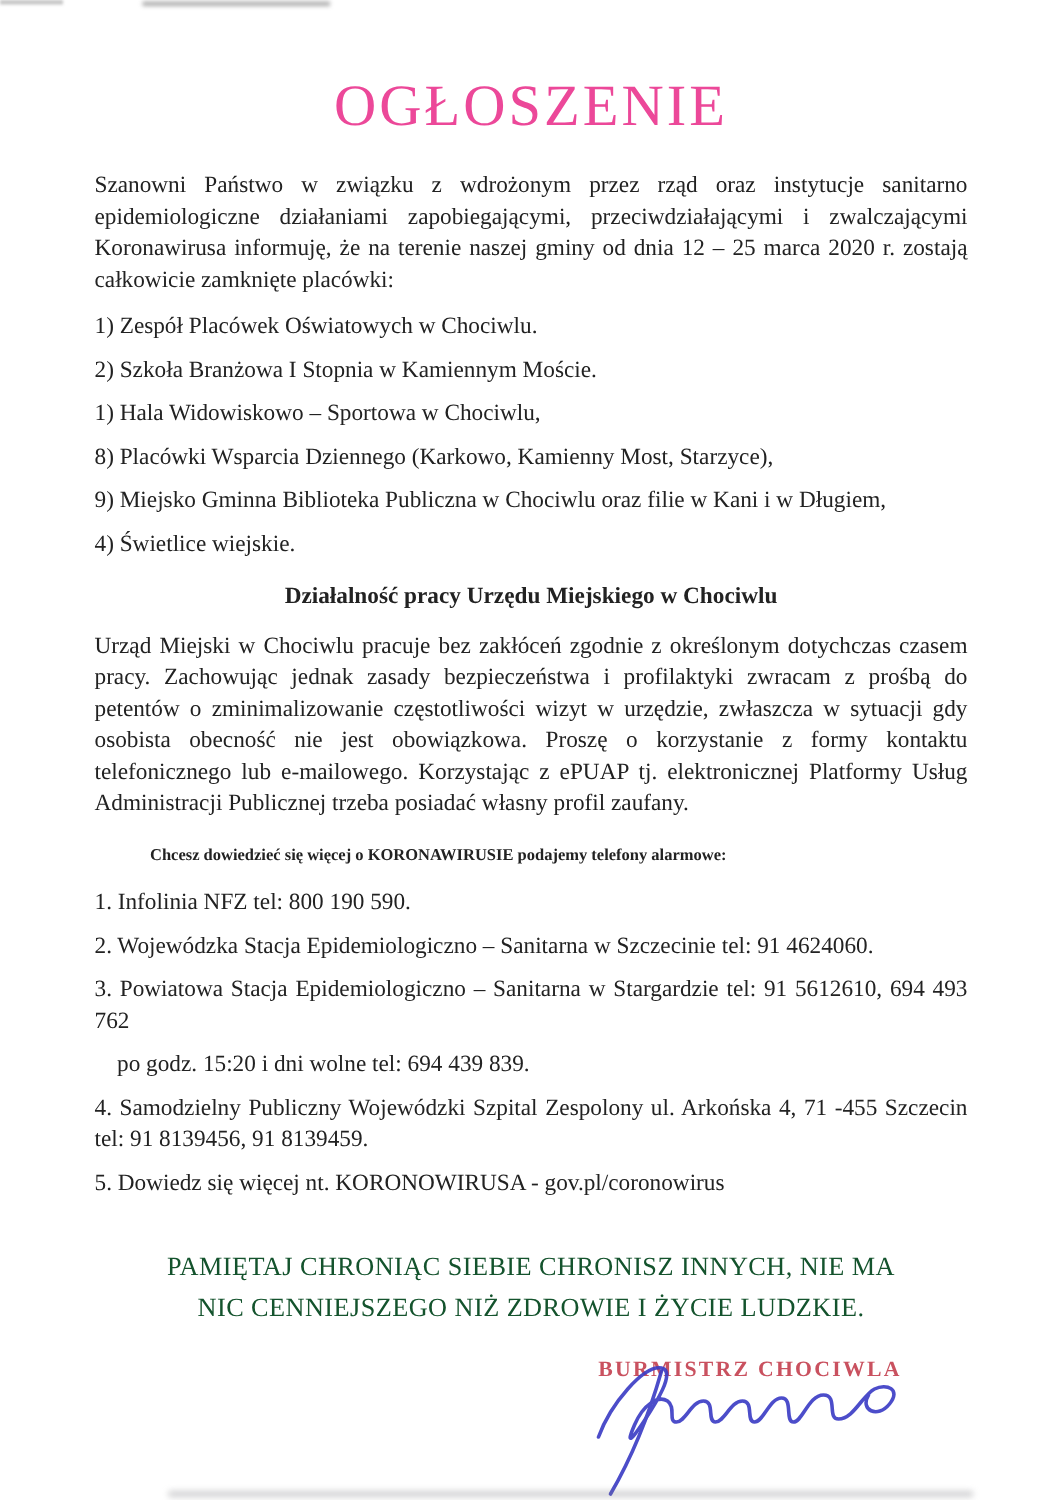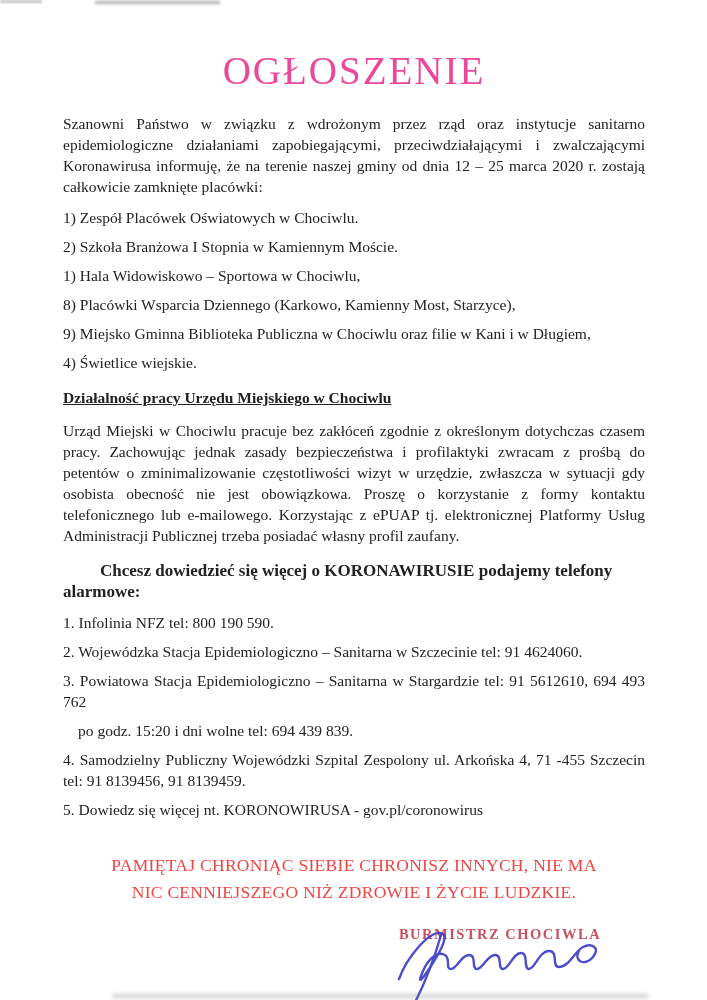--- a/index.html
+++ b/index.html
@@ -42,35 +42,34 @@
     text-align: justify;
   }
   .item.cont {
     padding-left: 15px;
   }
   .heading-center {
     margin: 14px 0 12px 0;
     font-size: 15.5px;
     line-height: 21px;
     font-weight: bold;
-    text-align: left;
-    text-decoration: underline;
+    text-align: center;
   }
   .heading-indent {
     margin: 14px 0 10px 0;
-    font-size: 17px;
+    font-size: 11px;
     line-height: 21px;
     font-weight: bold;
     text-indent: 37px;
   }
   .warning {
     margin: 32px auto 0 auto;
     max-width: 560px;
     text-align: center;
-    color: #ef4444;
+    color: #14532d;
     font-size: 17.5px;
     line-height: 27px;
     letter-spacing: 0.3px;
   }
   .stamp {
     position: relative;
     width: 250px;
     margin: 20px 20px 0 auto;
     text-align: center;
     color: #c9515f;

